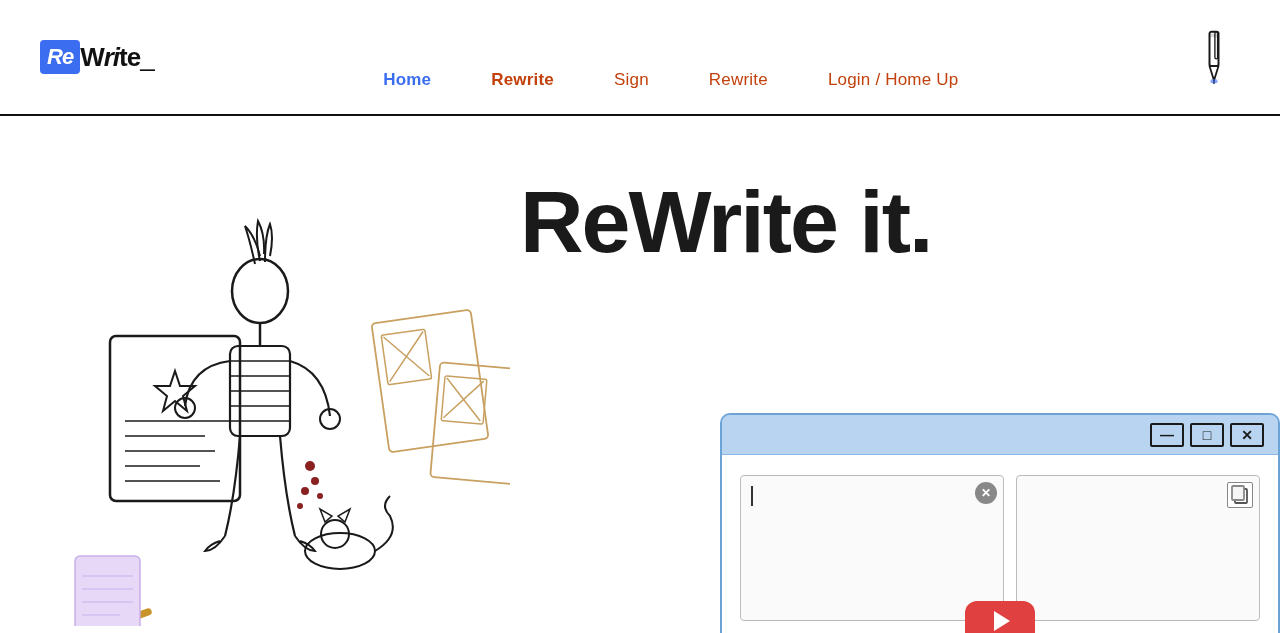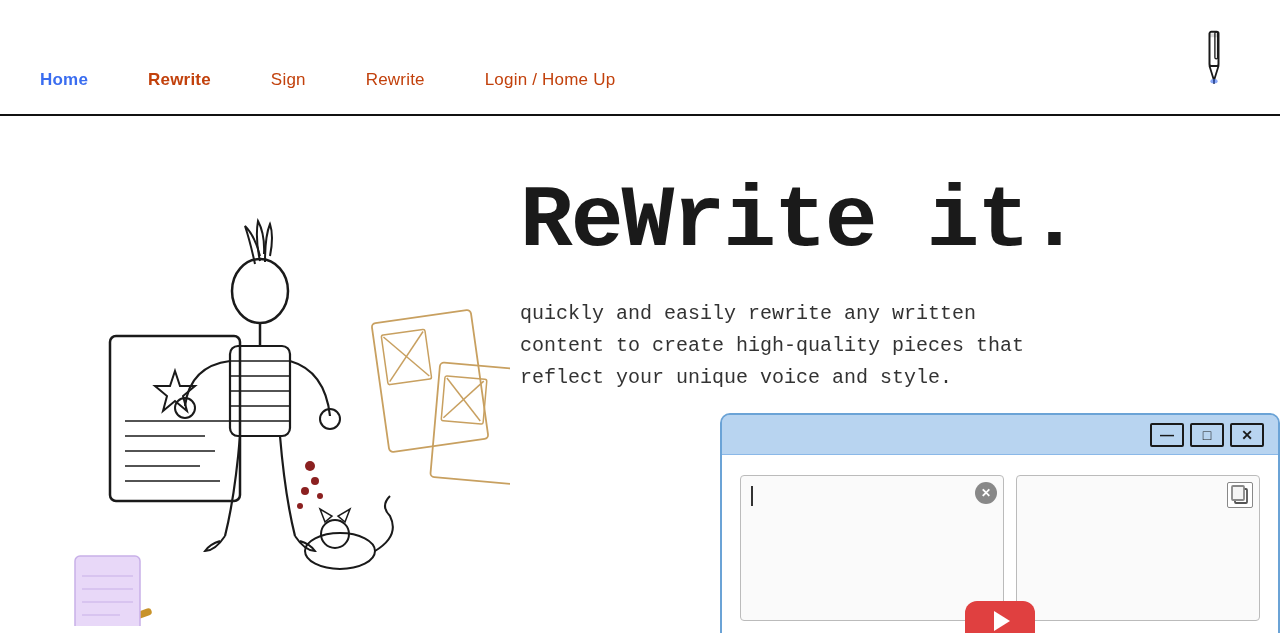--- a/index.html
+++ b/index.html
@@ -91,21 +91,20 @@
       width: 540px;
       height: 100%;
     }
 
     
     .hero-content {
       position: absolute;
       left: 520px;
       top: 60px;
       width: 700px;
-      font-family: Liberation Mono, monospace;
     }
     .hero-title {
       font-size: 88px;
       font-weight: 900;
       color: #1a1a1a;
       line-height: 1.05;
       letter-spacing: -2px;
       margin-bottom: 30px;
     }
     .hero-subtitle {
@@ -243,20 +242,24 @@
       left: 30px;
       top: 20px;
       width: 480px;
       height: 490px;
     }
   </style>
 </head>
 <body>
 
 <nav class="navbar">
+  <div class="logo-area">
+    <span class="logo-box">Re</span>
+    <span class="logo-text">W<span class="wr">ri</span>te<span class="cursor">_</span></span>
+  </div>
 
   <ul class="nav-links">
     <li>
       <a href="#" class="active">Home</a>
     </li>
     <li>
       <a href="#" class="bold">Rewrite</a>
     </li>
     <li>
       <a href="#">Sign</a>
@@ -361,21 +364,20 @@
       <rect x="45" y="420" width="65" height="75" rx="5" fill="#e8d8f8" stroke="#c8b0e8" stroke-width="1.5"></rect>
       <line x1="52" y1="440" x2="103" y2="440" stroke="#c8b0e8" stroke-width="1"></line>
       <line x1="52" y1="453" x2="103" y2="453" stroke="#c8b0e8" stroke-width="1"></line>
       <line x1="52" y1="466" x2="103" y2="466" stroke="#c8b0e8" stroke-width="1"></line>
       <line x1="52" y1="479" x2="90" y2="479" stroke="#c8b0e8" stroke-width="1"></line>
     </svg>
   </div>
 
   <div class="hero-content">
     <h1 class="hero-title">ReWrite it.</h1>
-    <p class="hero-subtitle">quickly and easily rewrite any written content to create high-quality pieces that reflect your unique voice and style.</p>
   </div>
 
   <div class="app-window">
     <div class="app-titlebar">
       <div class="win-btn">—</div>
       <div class="win-btn">□</div>
       <div class="win-btn">✕</div>
     </div>
     <div class="app-body">
       <div class="app-input-box">

